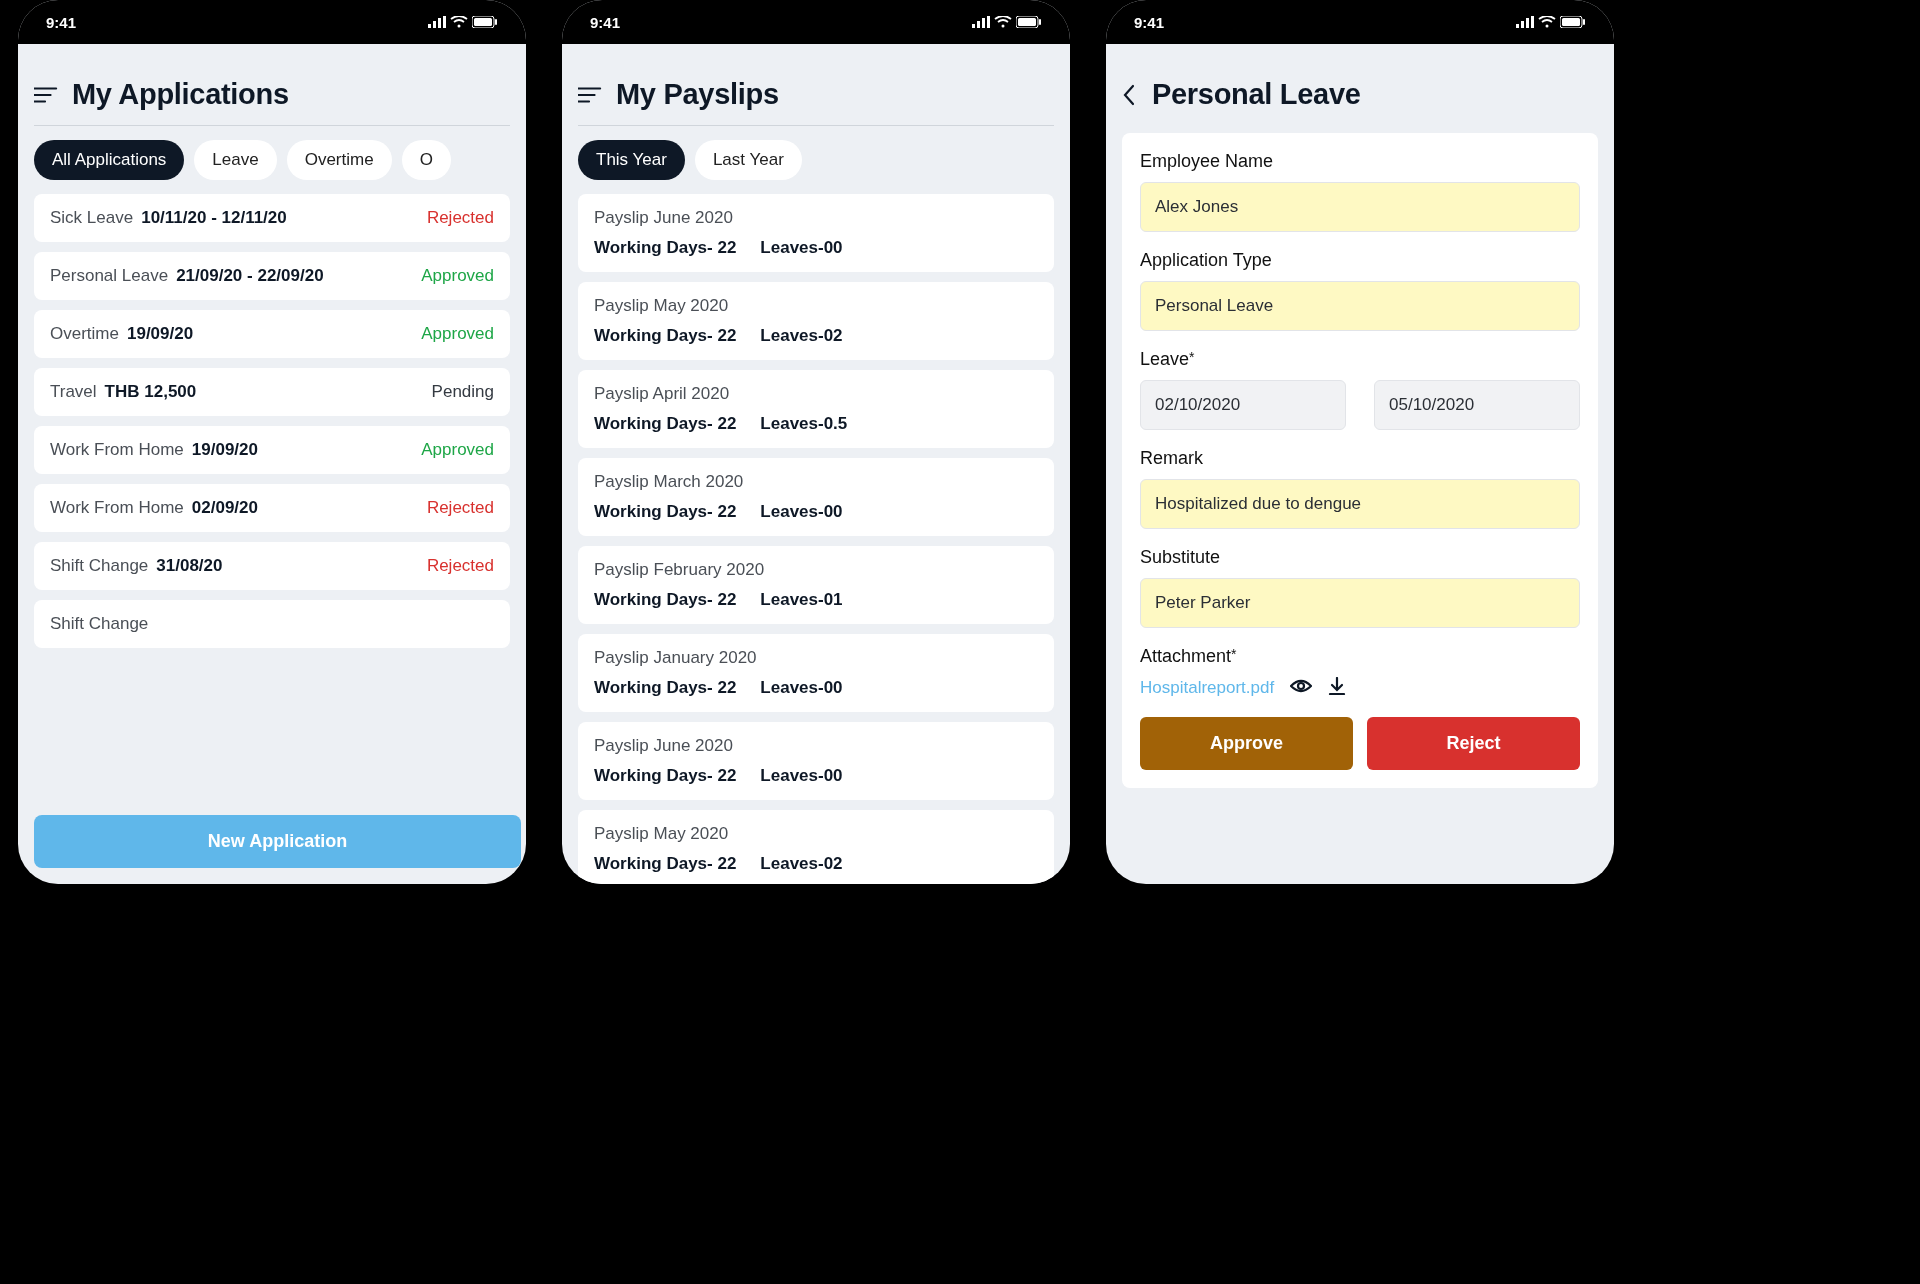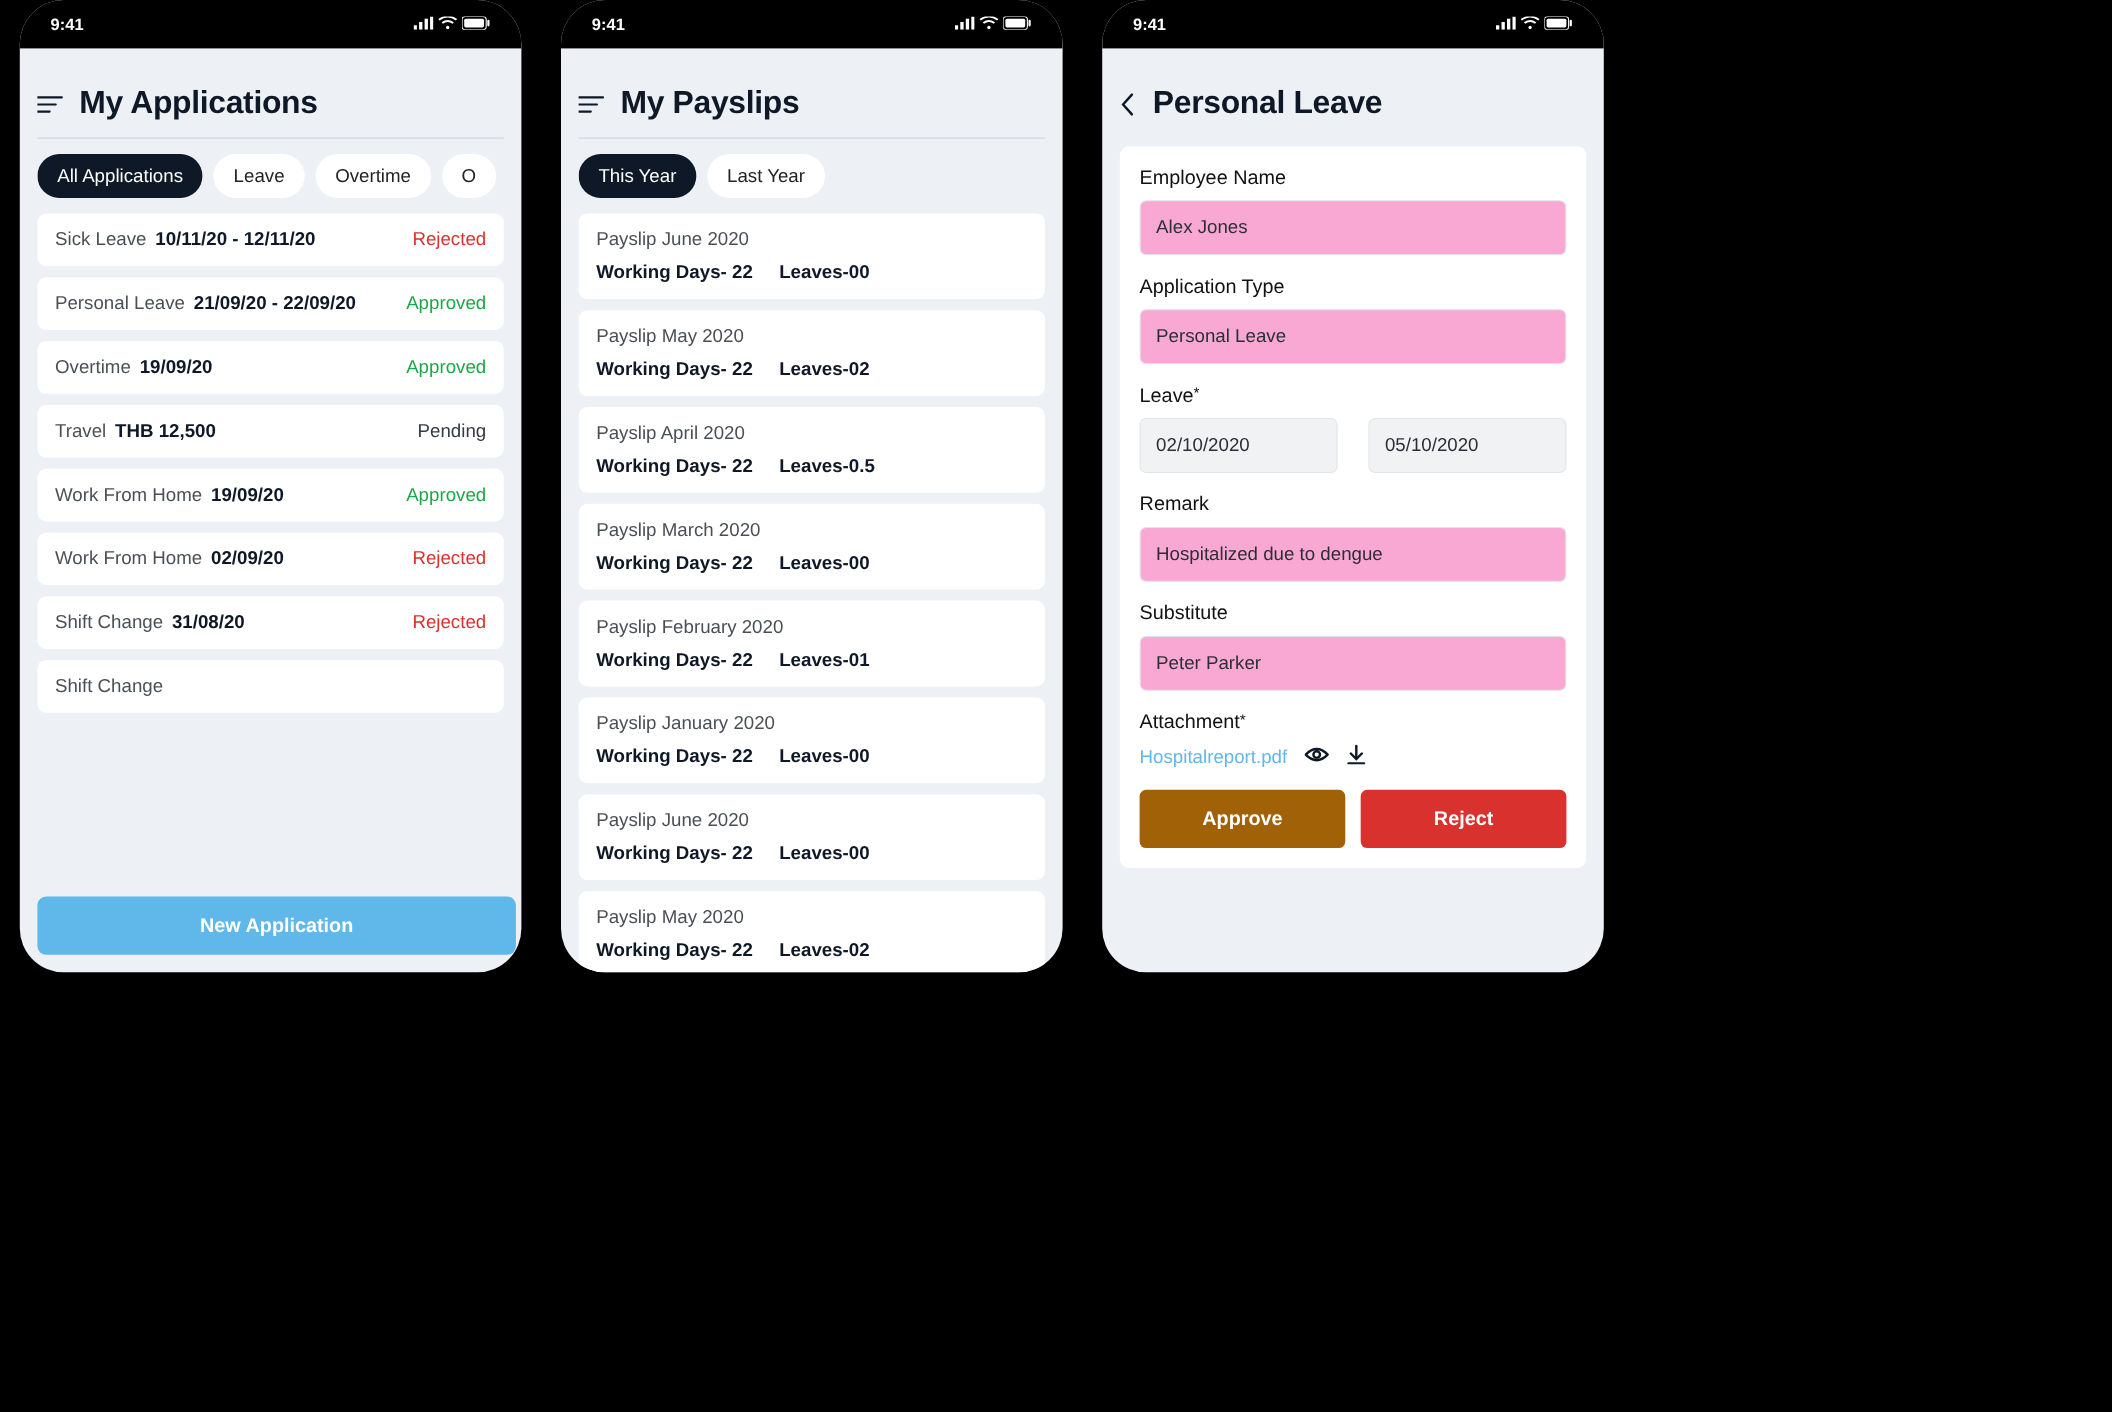--- a/index.html
+++ b/index.html
@@ -6,21 +6,21 @@
     body {
       font-family: -apple-system, BlinkMacSystemFont, "Segoe UI", Arial, sans-serif;
       background: #000;
       display: flex;
       justify-content: flex-start;
       align-items: flex-start;
       gap: 0;
       padding: 0;
     }
     .phone {
-      width: 456px;
+      width: 508px;
       height: 884px;
       background: #edf0f4;
       border-radius: 40px;
       overflow: hidden;
       position: relative;
       margin: 0 18px;
     }
     .status-bar {
       height: 44px;
       background: #000;
@@ -92,21 +92,21 @@
       border: none;
       border-radius: 8px;
       padding: 16px 0;
       cursor: pointer;
     }
     .form-card { background:#fff; border-radius:8px; padding:18px; }
     .form-label { font-size: 18px; color:#111; margin-bottom: 10px; display:block; }
     .req::after { content:"*"; font-size:14px; vertical-align: top; }
     .input {
       width: 100%;
-      background: #f9a8d4;
+      background: #fef9c3;
       border: 1px solid #e2e4e8;
       border-radius: 6px;
       padding: 14px 14px;
       font-size: 17px;
       color: #2b2f35;
       margin-bottom: 18px;
     }
     .date-row { display: flex; gap: 28px; margin-bottom: 18px; }
     .date-input { flex: 1; background:#f1f2f4; border:1px solid #e2e4e8; border-radius:6px; padding:14px; font-size:17px; color:#2b2f35; }
     .attachment-row { display:flex; align-items:center; gap:16px; margin-bottom:18px; }

